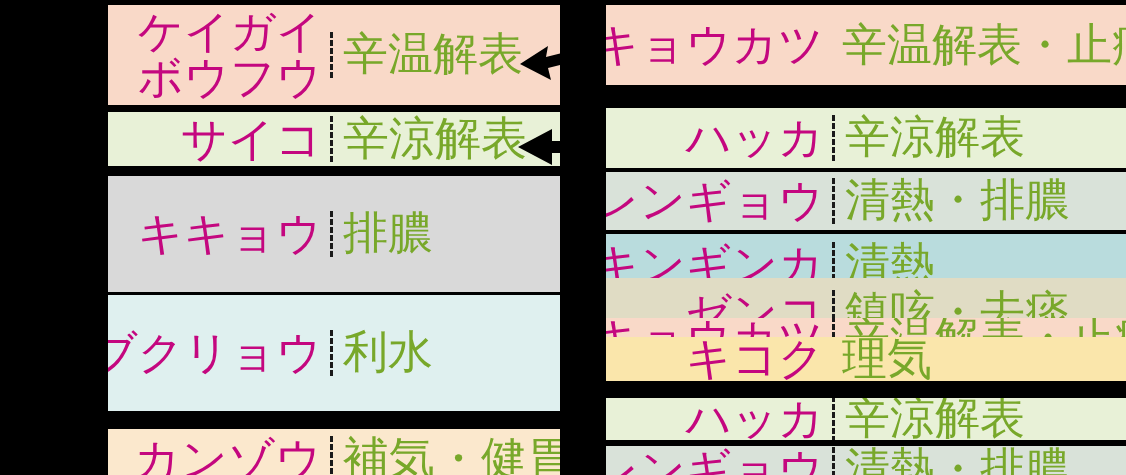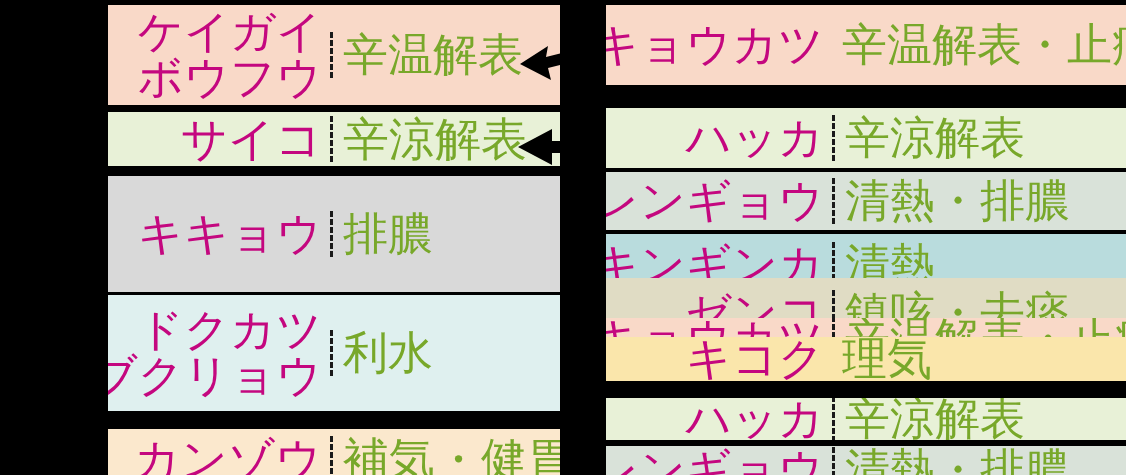--- a/index.html
+++ b/index.html
@@ -46,20 +46,21 @@
     display:flex;
     flex-direction:column;
     justify-content:center;
     color:#78a82a;
     white-space:nowrap;
     flex:none;
     padding-left:10px;
   }
   .dashed{
     border-left:3px dashed #1a1a1a;
+    font-family:Liberation Serif, serif;
   }
 
   .line{display:block;line-height:1.02;}
 
   
   #left-panel .cell-name{width:222px;padding-right:8px;}
   #left-panel .cell-eff{width:230px;}
   #left-panel .row{font-size:46px;}
   #left-panel .row.two-line{font-size:45px;}
 
@@ -97,21 +98,20 @@
       <div class="row two-line" style="top: 176px; height: 116px; background: rgb(217, 217, 217);">
         <div class="cell-name">
           <span class="line">キキョウ</span>
         </div>
         <div class="cell-eff dashed">
           <span class="line">排膿</span>
         </div>
       </div>
       <div class="row two-line" style="top: 295px; height: 116px; background: rgb(223, 240, 239);">
         <div class="cell-name">
-          <span class="line">ドクカツ</span>
           <span class="line">ブクリョウ</span>
         </div>
         <div class="cell-eff dashed">
           <span class="line">利水</span>
         </div>
       </div>
       <div class="row" style="top: 429px; height: 60px; background: rgb(251, 232, 205);">
         <div class="cell-name">
           <span class="line">カンゾウ</span>
         </div>

